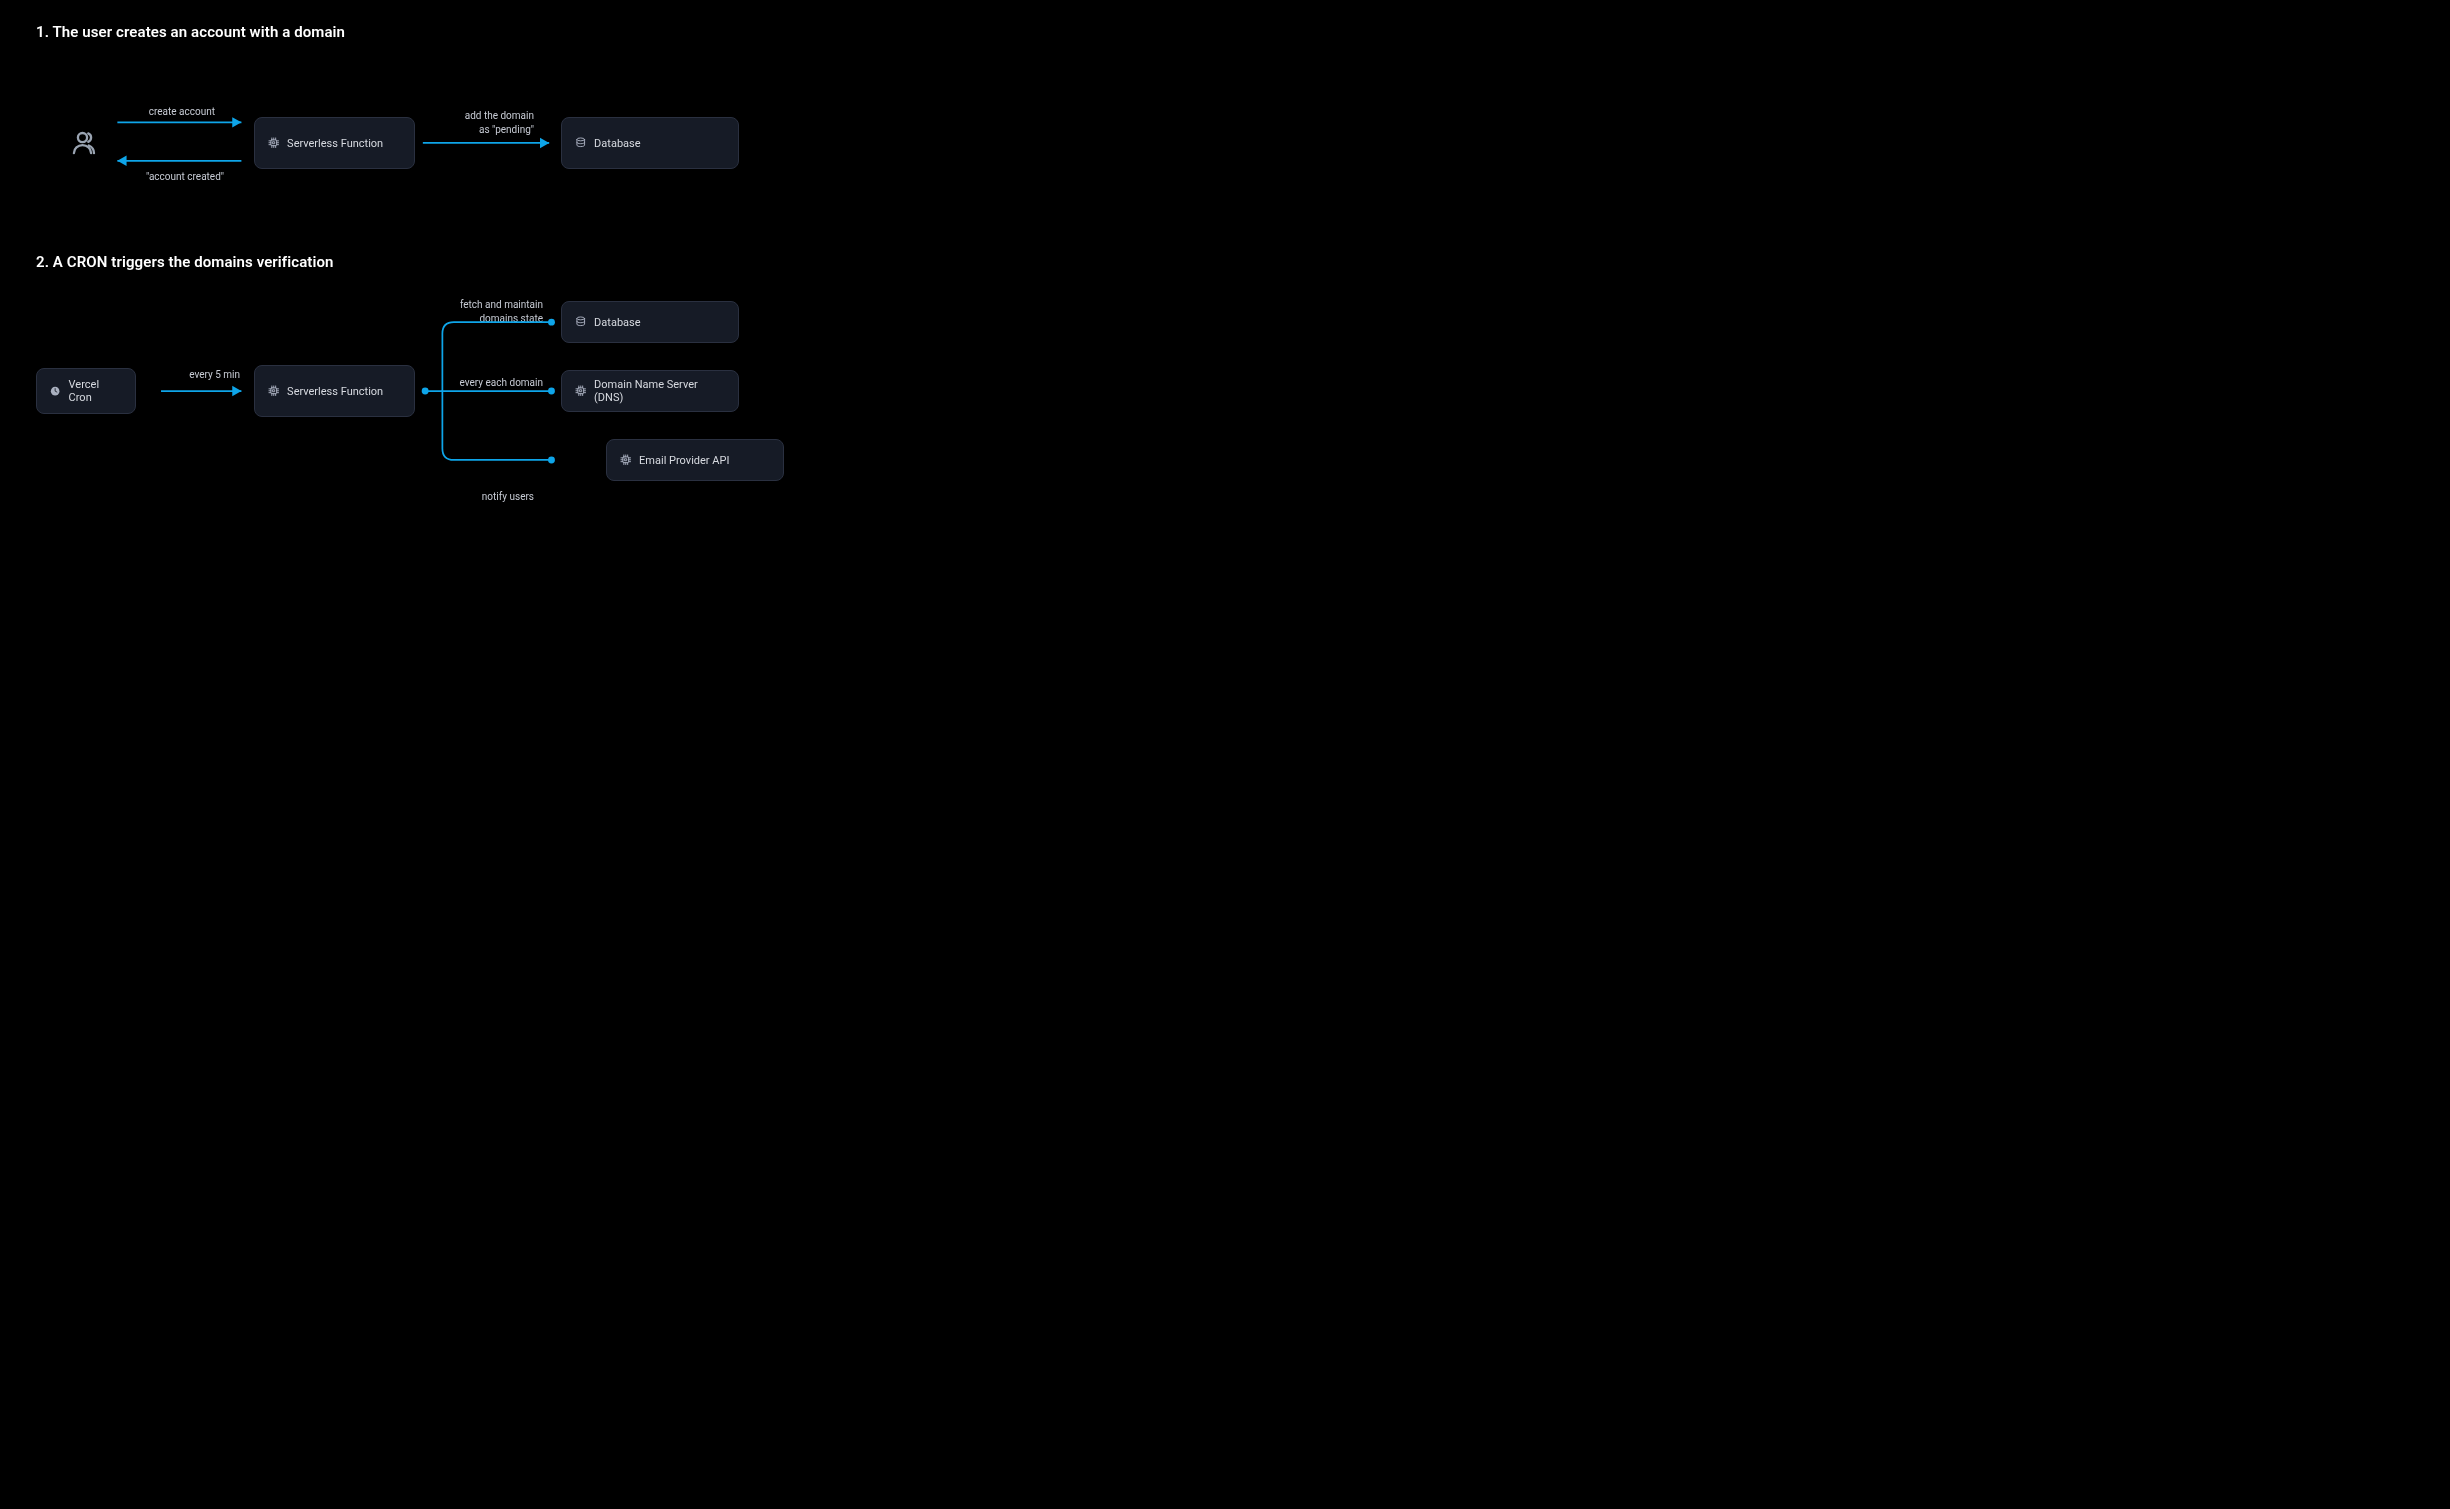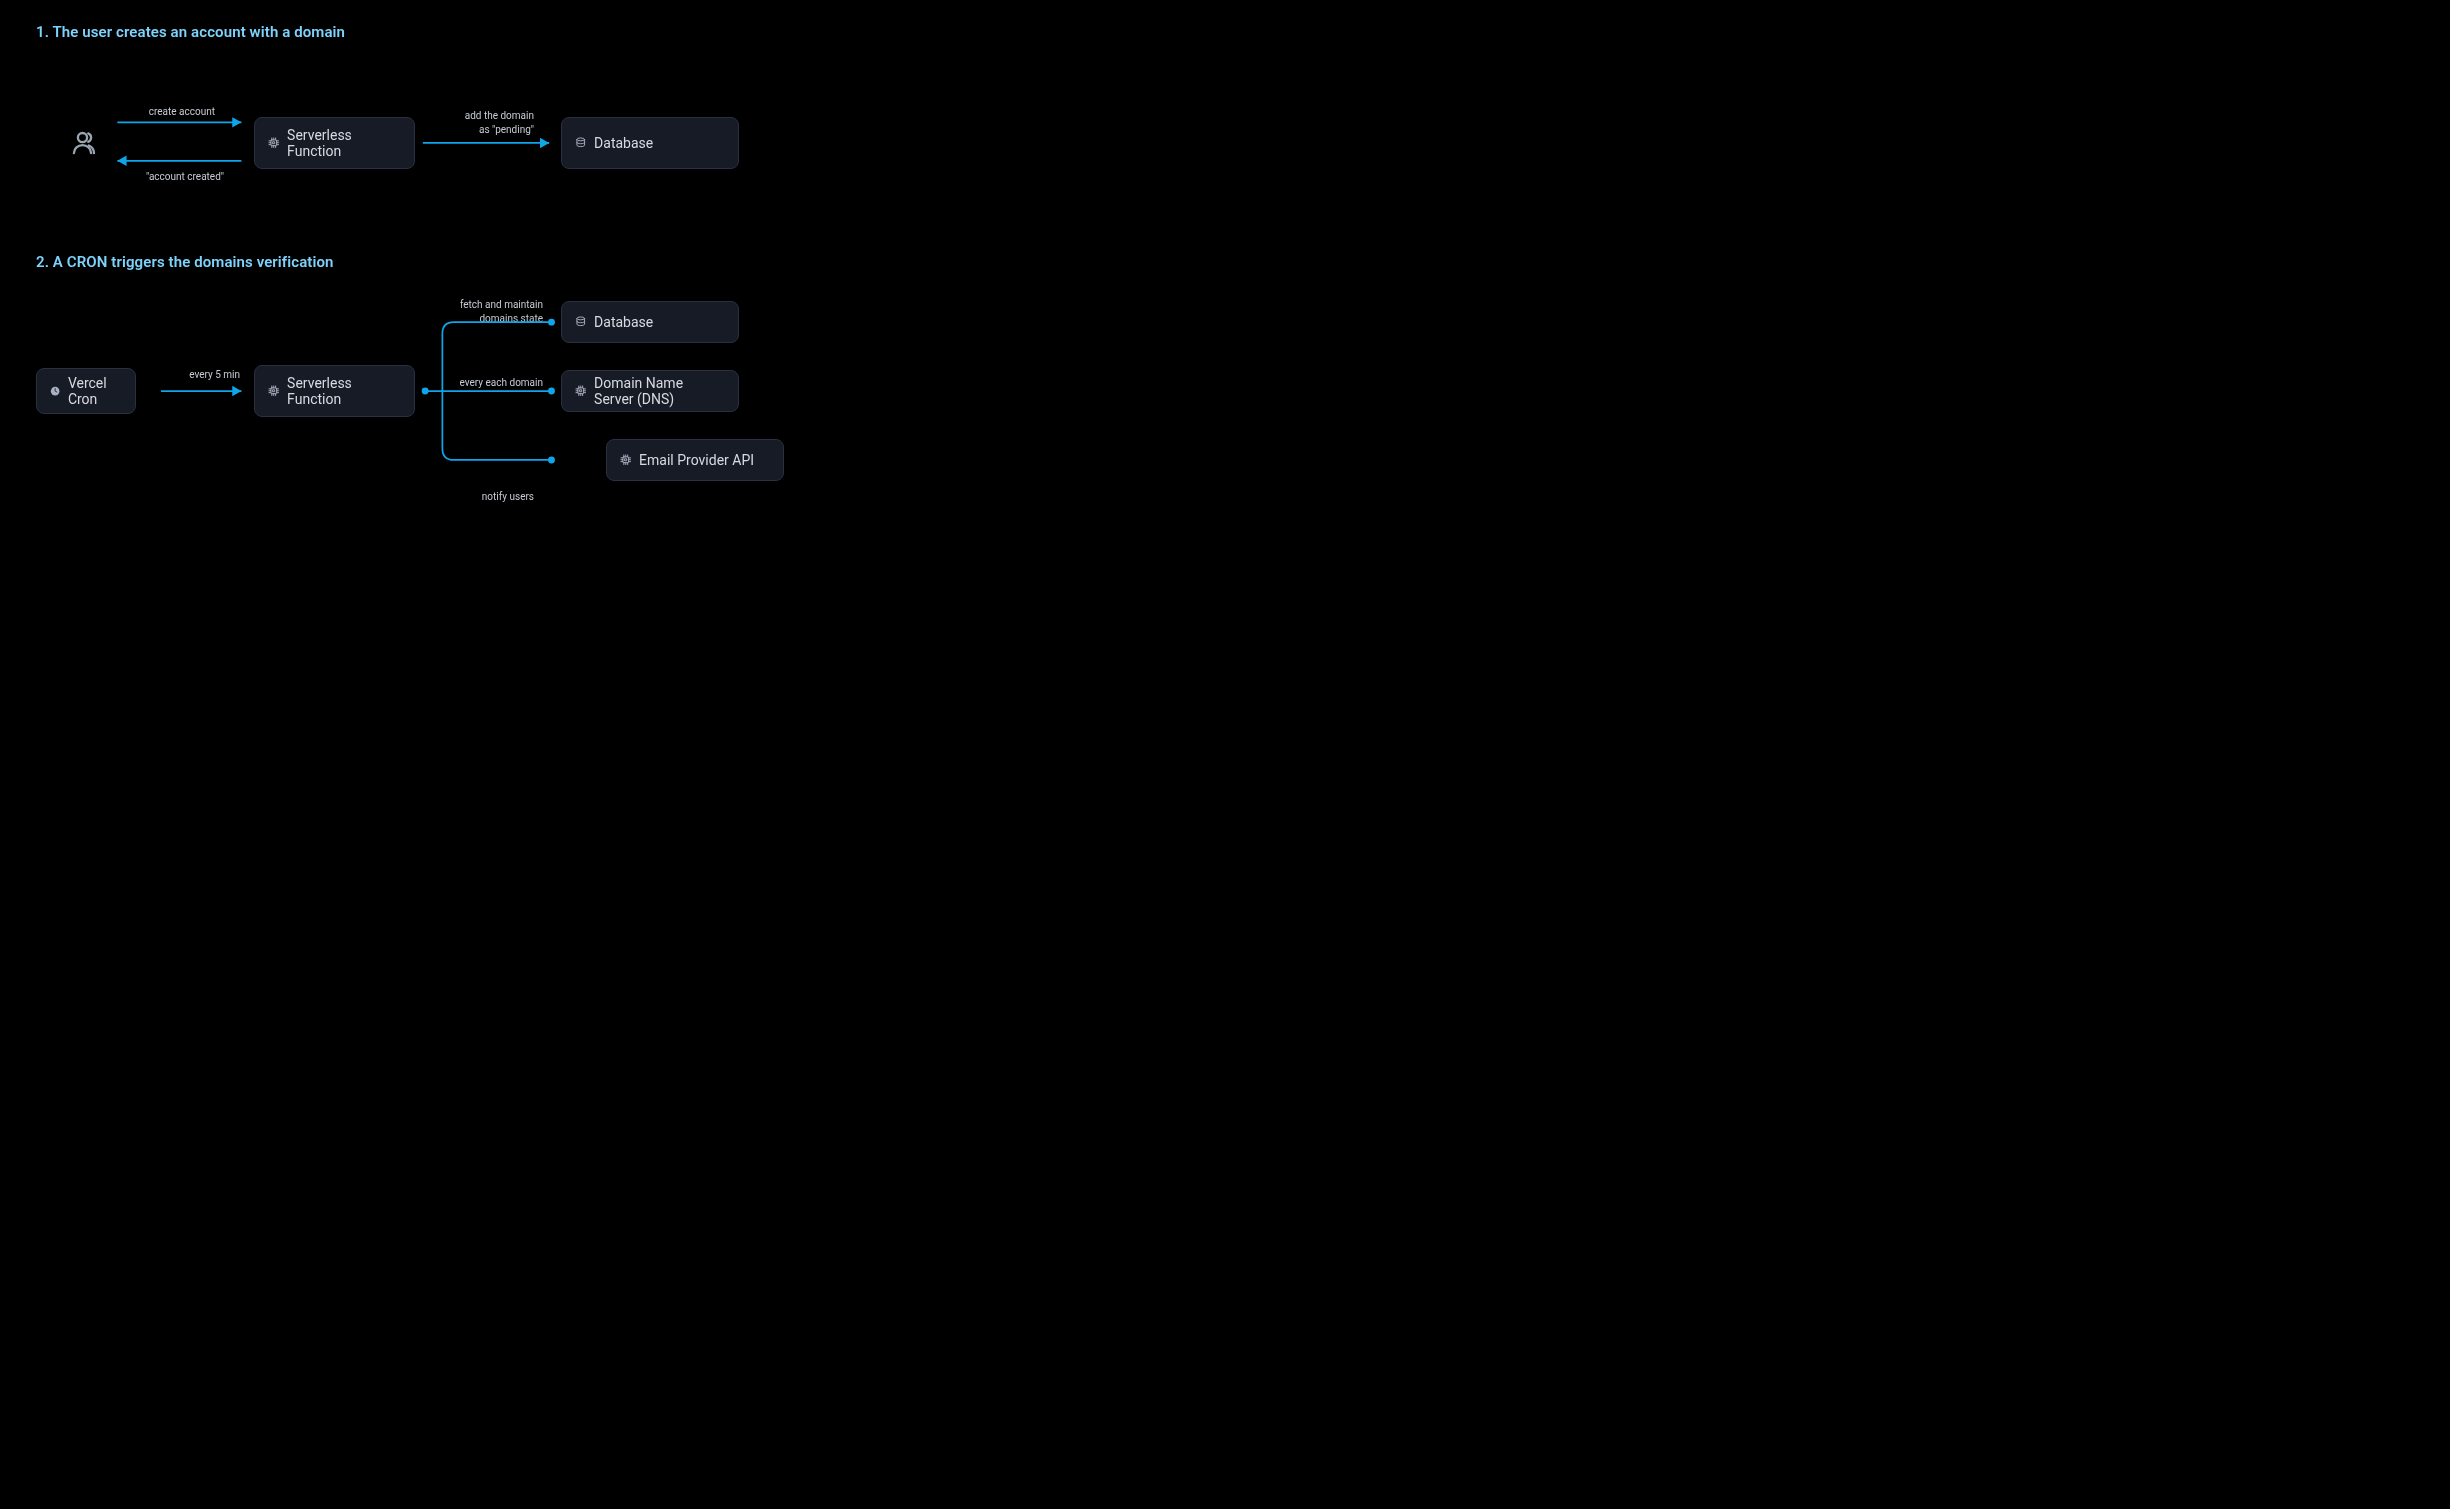--- a/index.html
+++ b/index.html
@@ -12,34 +12,34 @@
   }
   .canvas {
     position: relative;
     width: 817px;
     height: 503px;
   }
   .heading {
     position: absolute;
     font-size: 15px;
     font-weight: 600;
-    color: #7dd3fc;
+    color: #ffffff;
     letter-spacing: 0.1px;
   }
   .node {
     position: absolute;
     background: #161b26;
     border: 0.6px solid #2a3040;
     border-radius: 8px;
     display: flex;
     align-items: center;
     gap: 8px;
     padding: 0 12.6px;
     color: #d7dae0;
-    font-size: 14px;
+    font-size: 11px;
   }
   .node .icon {
     width: 11.5px;
     height: 11.5px;
     display: inline-flex;
     align-items: center;
     justify-content: center;
     color: #a9b0bf;
   }
   .user-icon {

